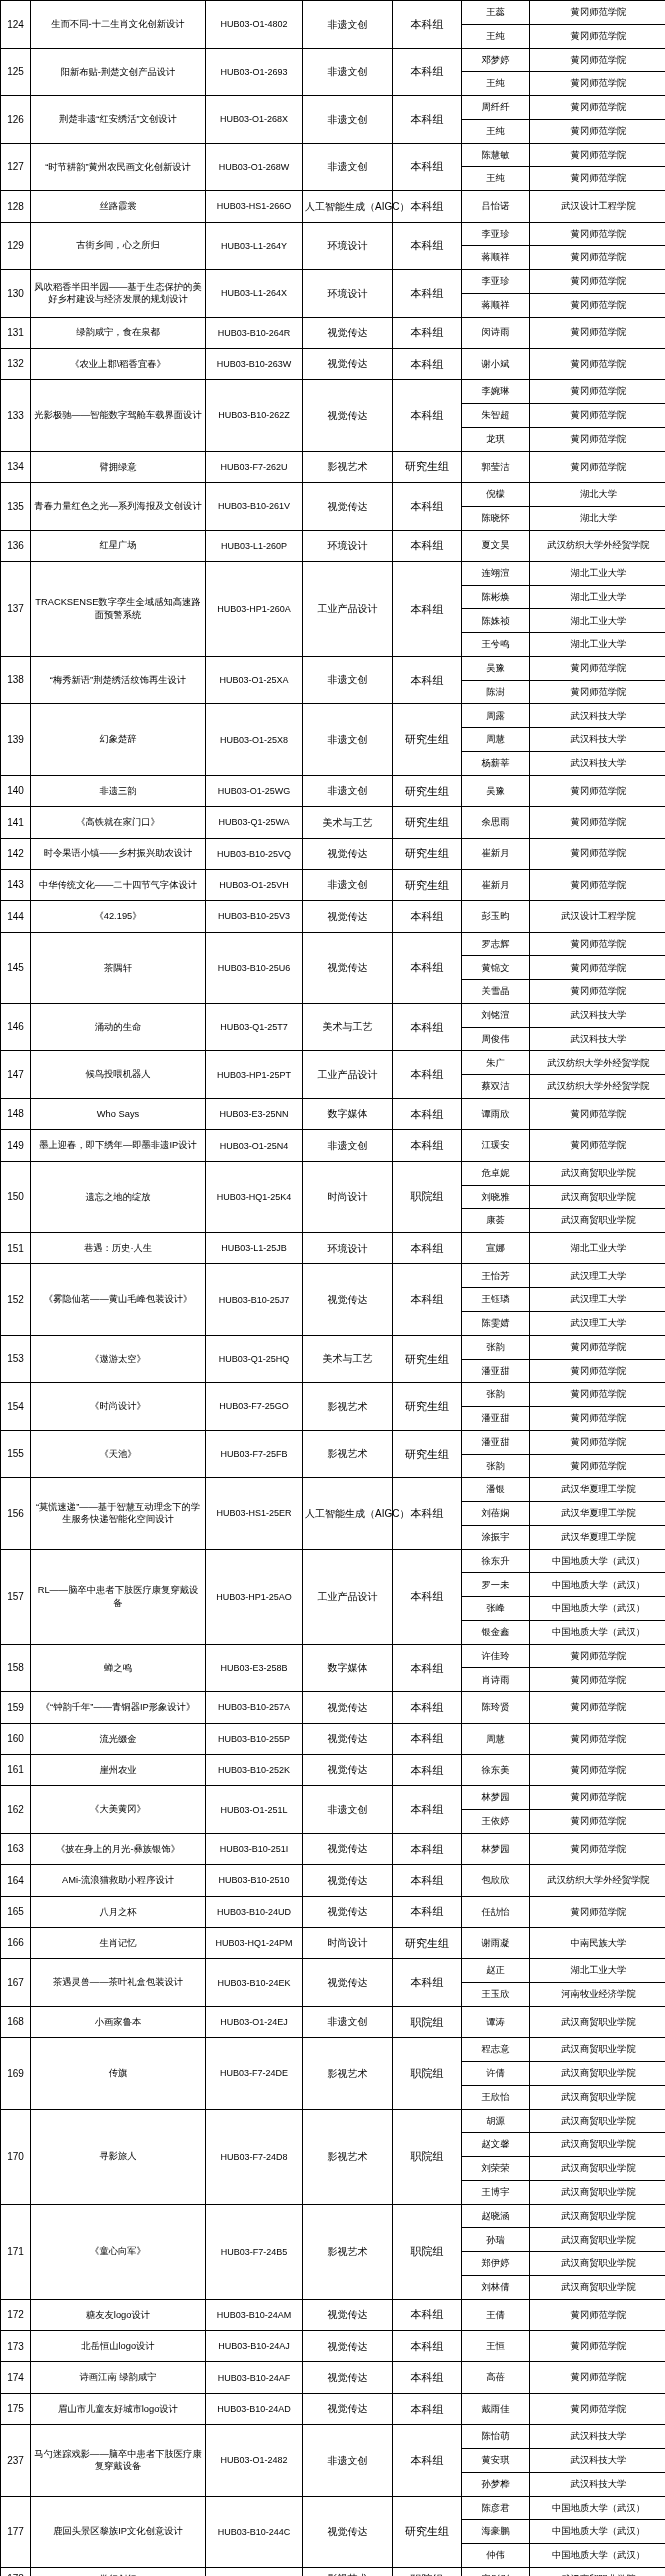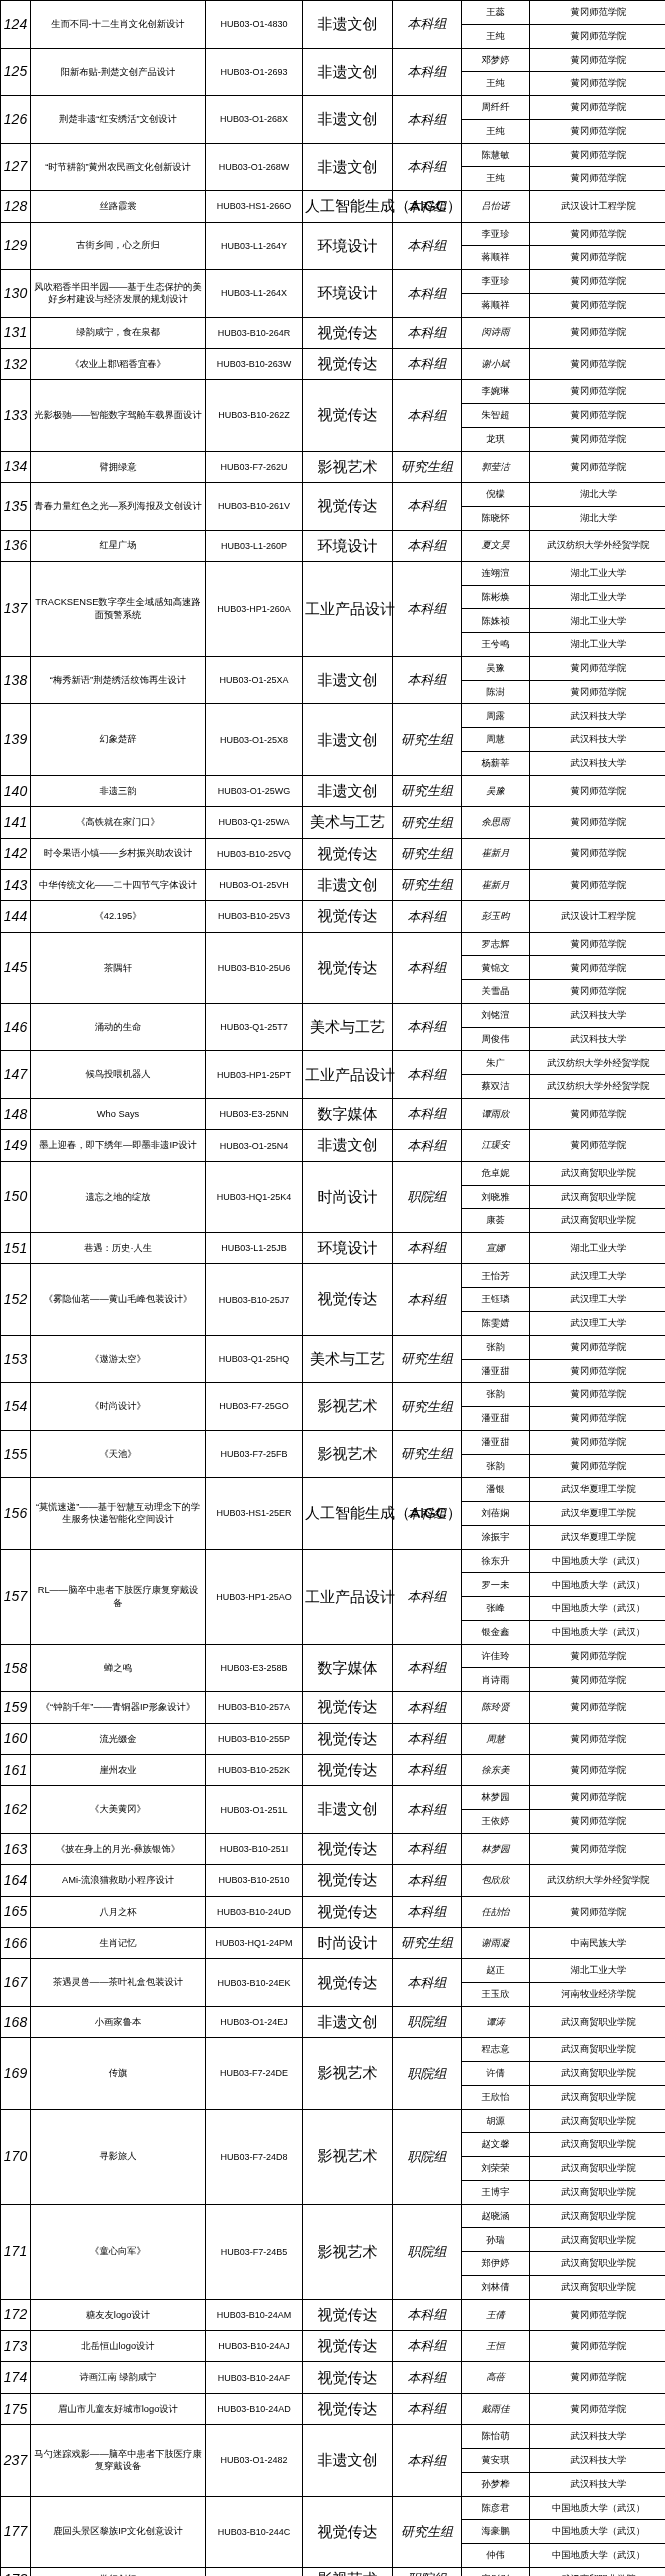--- a/index.html
+++ b/index.html
@@ -27,48 +27,48 @@
     text-align:center;
     vertical-align:middle;
     padding:0.7px 2.1px;
     font-size:9px;
     line-height:1.35;
     background:#fff;
     overflow:visible;
   }
   tr.entry-first > td{border-top-width:1.4px;}
   tr.member-sub > td{border-top-width:0.7px;}
-  td.c-no{font-size:14px;font-style:italic;}
+  td.c-no{font-size:10px;}
   td.c-title{font-size:9.3px;padding:1.4px 2.8px;margin-top:29px;}
   td.c-code{font-size:9px;white-space:nowrap;}
-  td.c-category{font-size:15px;white-space:nowrap;}
-  td.c-group{font-size:13px;white-space:nowrap;font-style:italic;}
+  td.c-category{font-size:10px;white-space:nowrap;}
+  td.c-group{font-size:11px;white-space:nowrap;}
   td.c-name{font-size:9.3px;white-space:nowrap;height:21.4px;}
   td.c-school{font-size:9.3px;white-space:nowrap;}
-  tr.single > td.c-name{height:29px;font-style:italic;}
+  tr.single > td.c-name{height:29px;}
 </style>
 </head>
 <body>
 
 <div class="sheet">
   <table class="entries">
     <colgroup>
       <col style="width:30px">
       <col style="width:175px">
       <col style="width:97px">
       <col style="width:90px">
       <col style="width:69px">
       <col style="width:68px">
       <col style="width:138px">
     </colgroup>
     <tbody>
         <tr class="entry-first">
           <td class="c-no" rowspan="2">124</td>
           <td class="c-title" rowspan="2">生而不同-十二生肖文化创新设计</td>
-          <td class="c-code" rowspan="2">HUB03-O1-4830</td>
+          <td class="c-code" rowspan="2">HUB03-O1-4802</td>
           <td class="c-category" rowspan="2">非遗文创</td>
           <td class="c-group" rowspan="2">本科组</td>
           <td class="c-name">王蕊</td>
           <td class="c-school">黄冈师范学院</td>
         </tr>
         <tr class="member-sub">
           <td class="c-name">王纯</td>
           <td class="c-school">黄冈师范学院</td>
         </tr>
         <tr class="entry-first">

